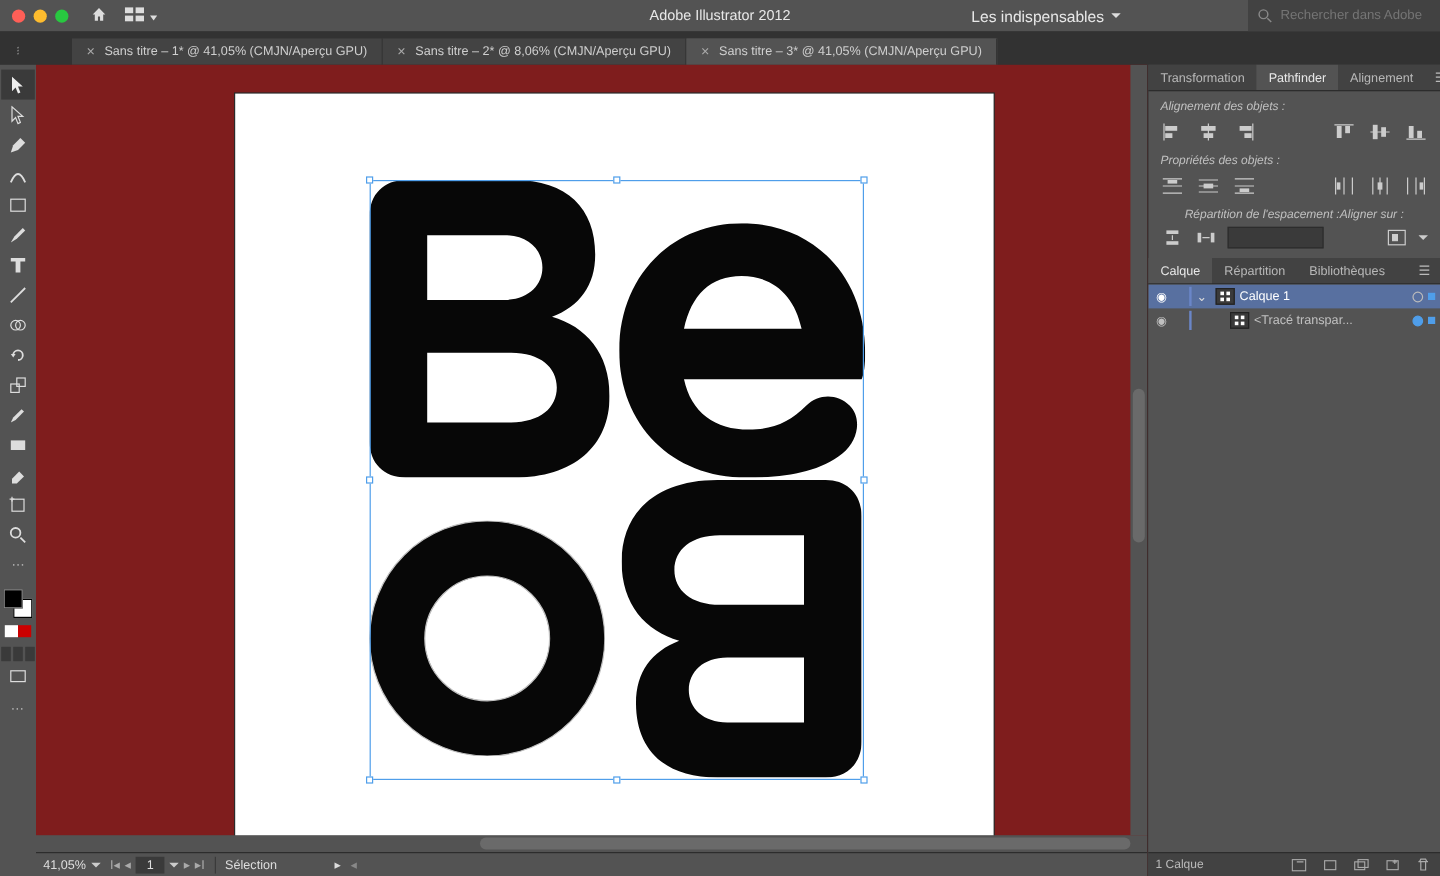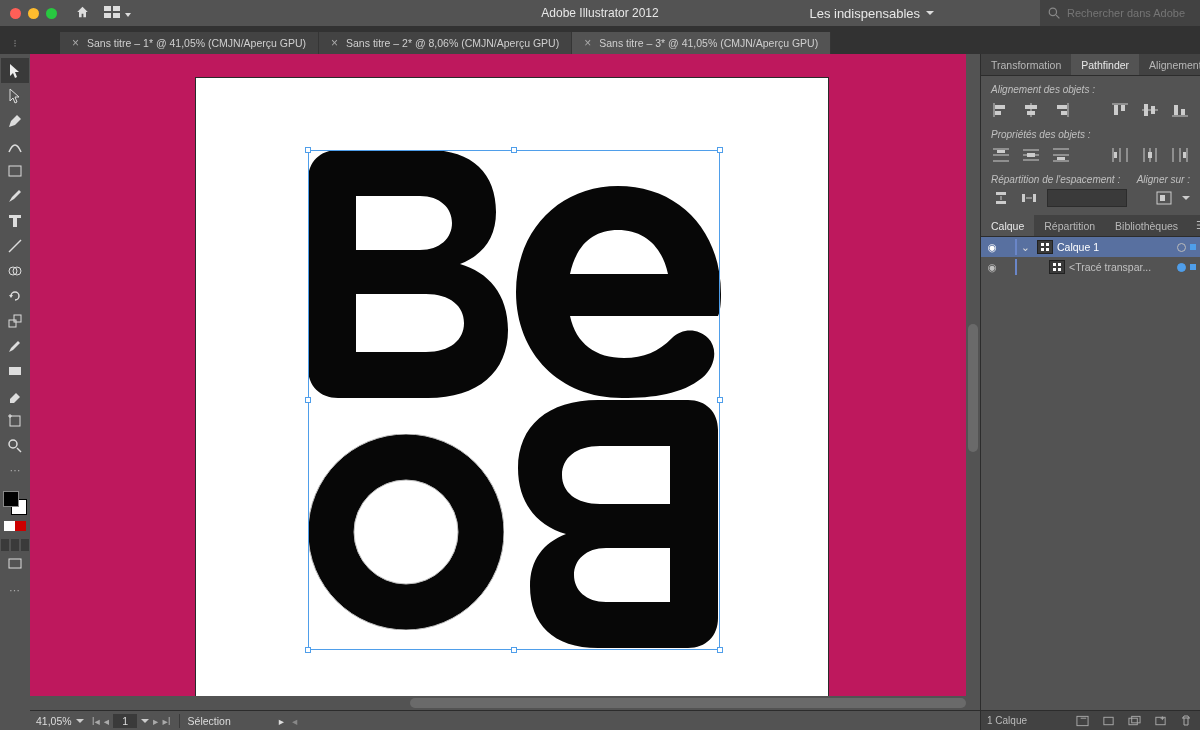--- a/index.html
+++ b/index.html
@@ -35,50 +35,50 @@
 .lbar .tool.active { background: #3a3a3a; }
 .swatches { margin-top: 8px; position: relative; width: 24px; height: 24px; }
 .swatch-b { position: absolute; right: 0; bottom: 0; width: 16px; height: 16px; background: #fff; border: 1px solid #000; }
 .swatch-f { position: absolute; left: 0; top: 0; width: 16px; height: 16px; background: #000; border: 1px solid #888; }
 .miniswatch { margin-top: 6px; width: 22px; height: 10px; background: linear-gradient(90deg,#fff 50%, #c00 50%); }
 .modebar { margin-top: 8px; display: flex; gap: 2px; }
 .modebar div { width: 8px; height: 12px; background: #3a3a3a; }
 .lbar .dots { margin-top: 8px; color: #aaa; letter-spacing: 1px; }
 
 
-.canvaswrap { flex: 1; background: #be185d; position: relative; display: flex; flex-direction: column; }
+.canvaswrap { flex: 1; background: #7f1d1d; position: relative; display: flex; flex-direction: column; }
 .artstage { flex: 1; position: relative; overflow: hidden; }
 .artboard { position: absolute; left: 166px; top: 24px; width: 632px; height: 656px; background: #fff; box-shadow: 0 0 0 1px #2a2a2a; }
 .selbox { position: absolute; left: 112px; top: 72px; width: 412px; height: 500px; border: 1px solid #4f9eea; }
 .handle { position: absolute; width: 6px; height: 6px; background: #fff; border: 1px solid #4f9eea; }
 .h-tl { left: -4px; top: -4px; } .h-tm { left: 50%; top: -4px; margin-left: -3px; } .h-tr { right: -4px; top: -4px; }
 .h-ml { left: -4px; top: 50%; margin-top: -3px; } .h-mr { right: -4px; top: 50%; margin-top: -3px; }
 .h-bl { left: -4px; bottom: -4px; } .h-bm { left: 50%; bottom: -4px; margin-left: -3px; } .h-br { right: -4px; bottom: -4px; }
 
 .letter { position: absolute; }
 .letter svg { display: block; }
 
 .scrollh { height: 14px; background: #535353; position: absolute; bottom: 0; left: 0; right: 0; }
 .scrollh::after { content:''; position: absolute; right: 14px; left: 40%; top: 2px; height: 10px; background: #6a6a6a; border-radius: 5px; }
 .scrollv { width: 14px; background: #535353; position: absolute; right: 0; top: 0; bottom: 14px; }
 .scrollv::after { content:''; position: absolute; left: 2px; top: 42%; bottom: 38%; width: 10px; background: #6a6a6a; border-radius: 5px; }
 
 
-.rcol { width: 220px; background: #535353; display: flex; flex-direction: column; border-left: 1px solid #2c2c2c; }
+.rcol { width: 244px; background: #535353; display: flex; flex-direction: column; border-left: 1px solid #2c2c2c; }
 .panelhead { display: flex; align-items: center; height: 22px; background: #424242; border-bottom: 1px solid #2c2c2c; }
 .ptab { padding: 0 10px; height: 100%; display: flex; align-items: center; font-size: 10.5px; color: #b8b8b8; }
 .ptab.active { background: #535353; color: #e8e8e8; }
 .pmenu { margin-left: auto; padding: 0 8px; color: #bbb; }
 .psec { padding: 8px 10px; }
 .psec .lbl { font-size: 10px; color: #c0c0c0; margin-bottom: 6px; font-style: italic; }
 .alignrow { display: flex; justify-content: space-between; margin-bottom: 10px; }
 .aligngroup { display: flex; gap: 10px; }
 .albtn { width: 20px; height: 18px; display: flex; align-items: center; justify-content: center; cursor: pointer; }
 .albtn svg { width: 18px; height: 16px; }
-.alignon { display: flex; justify-content: space-between; align-items: center; margin-top: 4px; }
+.alignon { display: flex; justify-content: center; align-items: center; margin-top: 4px; }
 .alignon .lbl { margin: 0; }
 .spc { display: flex; align-items: center; gap: 8px; margin-top: 4px; }
 .numbox { width: 80px; height: 18px; background: #3a3a3a; border: 1px solid #2c2c2c; }
 
 
 .layerlist { flex: 1; background: #535353; overflow: auto; }
 .layer { height: 20px; display: flex; align-items: center; gap: 4px; padding: 0 4px; font-size: 10.5px; }
 .layer.sel { background: #5870a0; color: #fff; }
 .eye { width: 14px; text-align: center; }
 .lock { width: 8px; }

